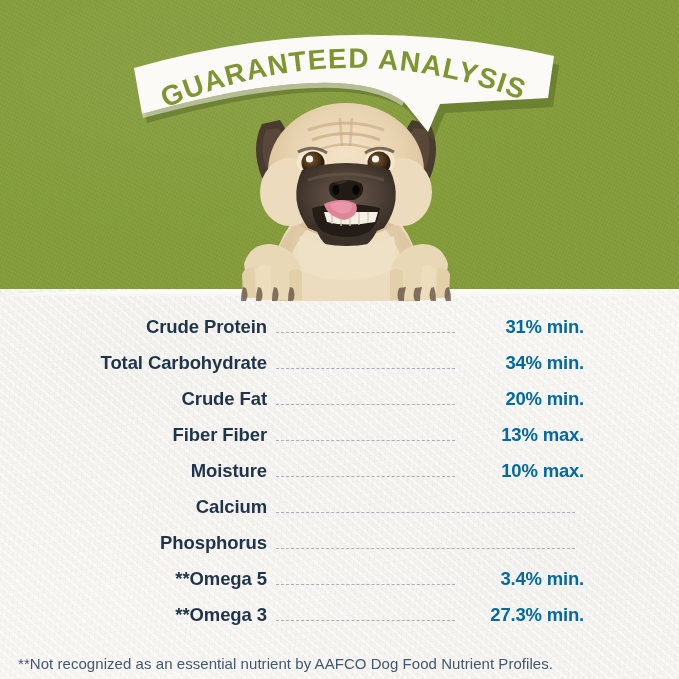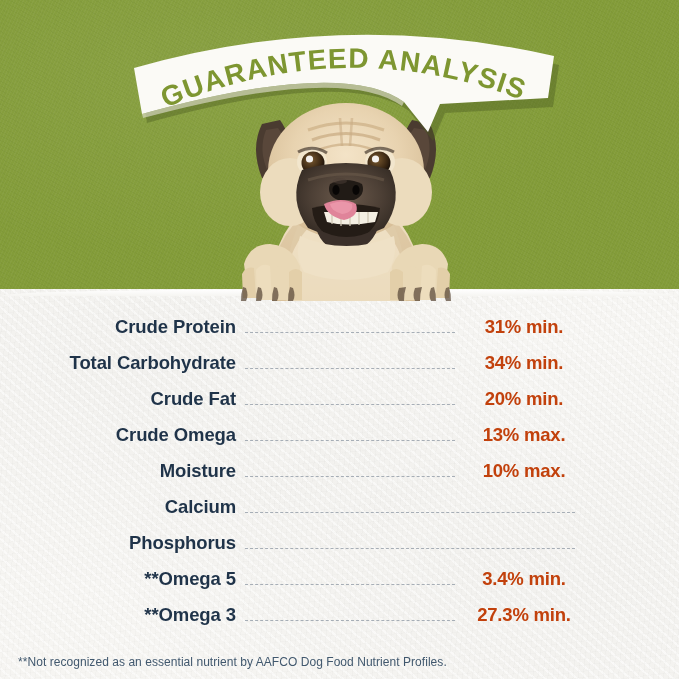--- a/index.html
+++ b/index.html
@@ -89,52 +89,53 @@
     left:0; top:316px;
     width:679px;
     z-index:5;
   }
   .row{
     position:relative;
     display:flex;
     align-items:baseline;
     height:36px;
     padding:0 95px 0 52px;
+    margin-left:31px;
   }
   .row .label{
     width:184px;
     text-align:right;
     font-size:18.5px;
     font-weight:600;
     color:#1f3349;
     white-space:nowrap;
     letter-spacing:-.1px;
   }
   .row .leader{
     flex:1;
     margin:0 9px 5px 9px;
     height:1px;
     border-bottom:1.5px dashed #9aa3ad;
     opacity:.85;
   }
   .row .value{
     width:120px;
-    text-align:center;
+    text-align:right;
     font-size:18.5px;
     font-weight:bold;
-    color:#c2410c;
+    color:#0369a1;
     white-space:nowrap;
     letter-spacing:-.2px;
   }
 
   
   .footnote{
     position:absolute;
     left:18px; top:655px;
-    font-size:12px;
+    font-size:15px;
     color:#41586e;
     letter-spacing:.05px;
     z-index:5;
     white-space:nowrap;
   }
 </style>
 </head>
 <body>
 
 <div id="poster">
@@ -292,21 +293,21 @@
       <span class="value">34% min.</span>
     </div>
 
     <div class="row">
       <span class="label">Crude Fat</span>
       <span class="leader"></span>
       <span class="value">20% min.</span>
     </div>
 
     <div class="row">
-      <span class="label">Crude Omega</span>
+      <span class="label">Fiber Fiber</span>
       <span class="leader"></span>
       <span class="value">13% max.</span>
     </div>
 
     <div class="row">
       <span class="label">Moisture</span>
       <span class="leader"></span>
       <span class="value">10% max.</span>
     </div>
 

